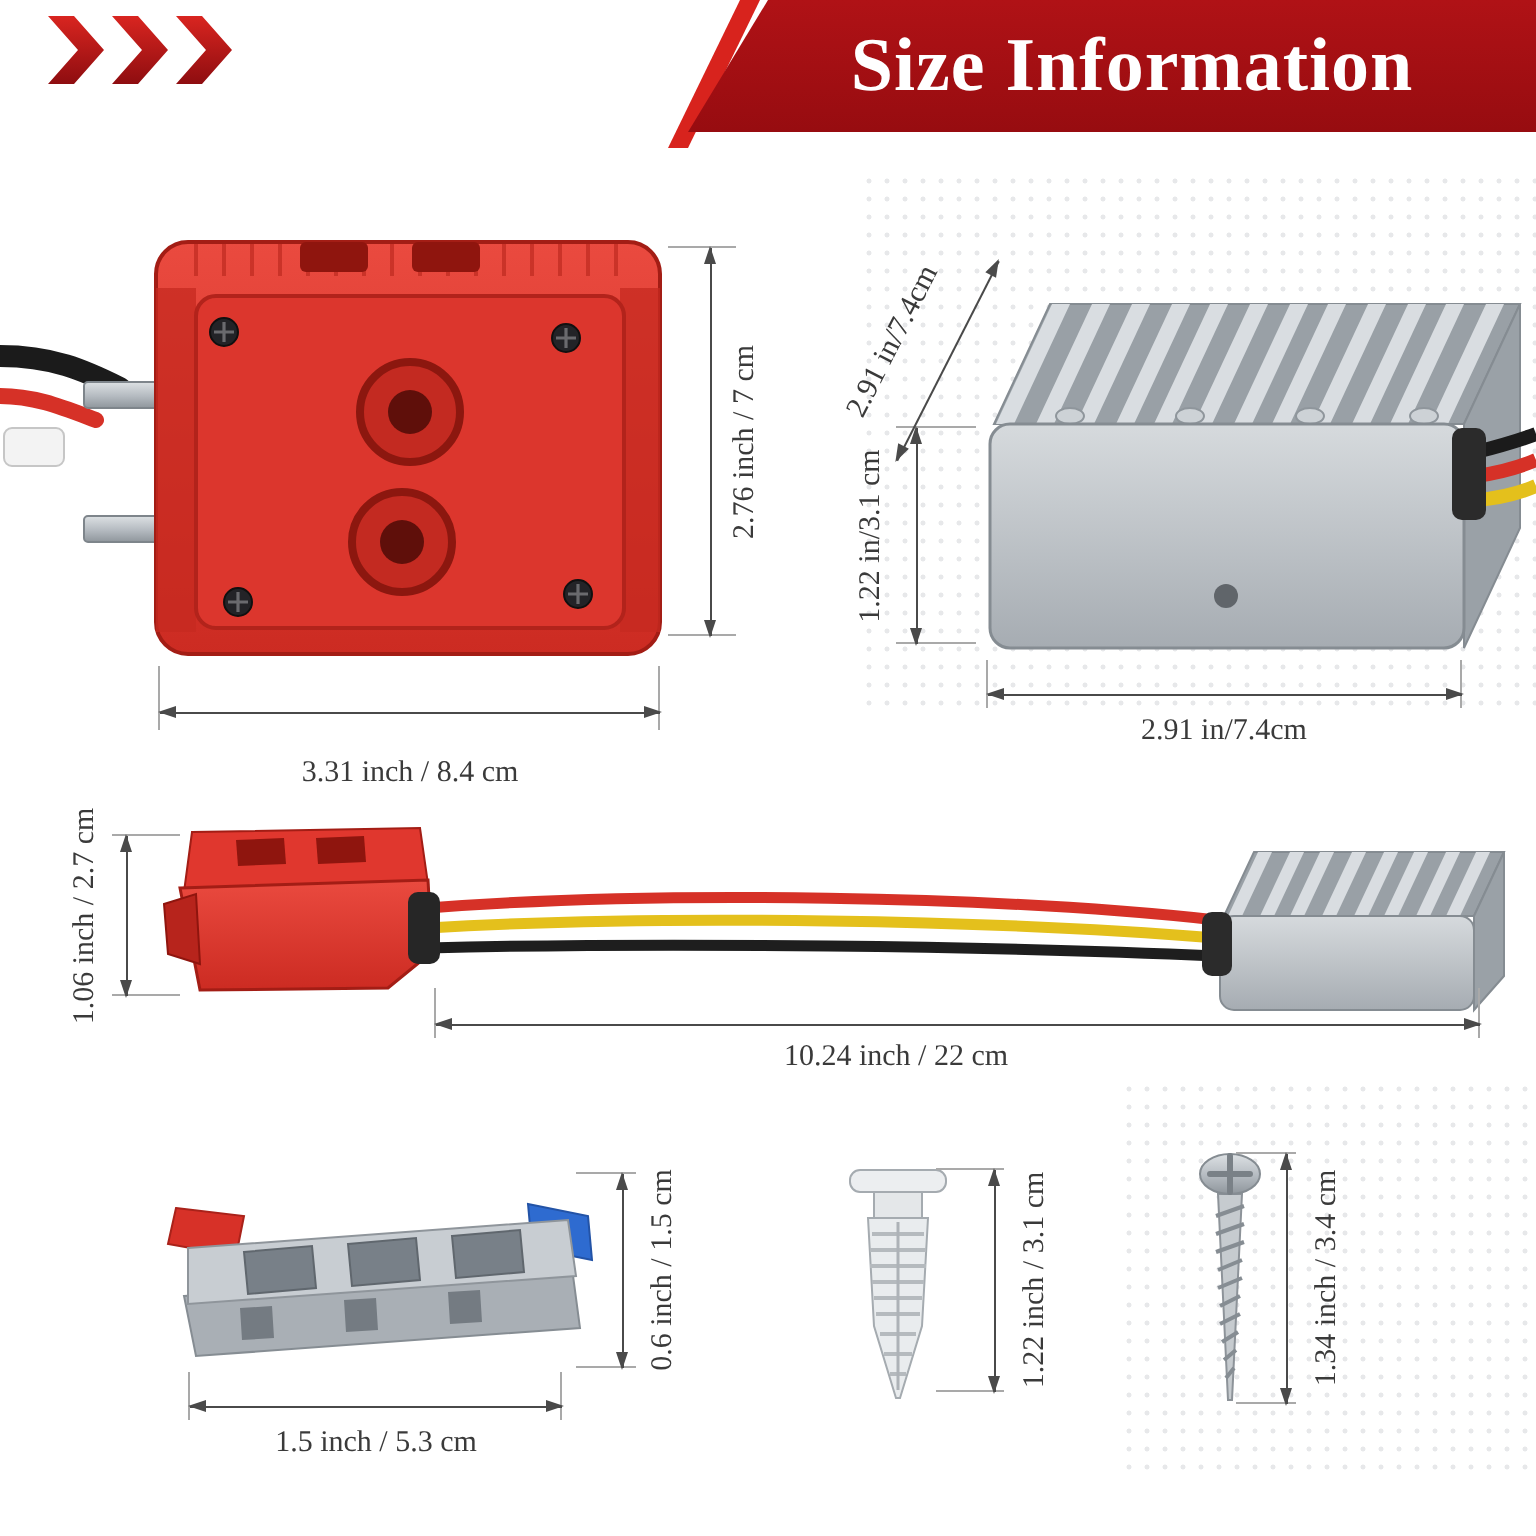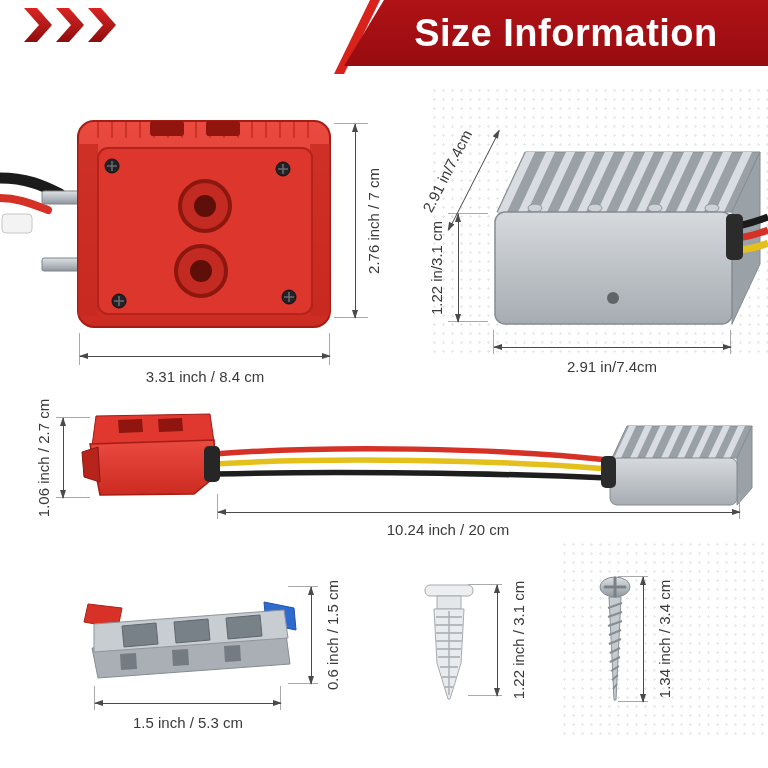--- a/index.html
+++ b/index.html
@@ -1,18 +1,18 @@
 <!DOCTYPE html>
 <html style="--banner: #b01216; --banner-accent: #d8231d; --adapter-red: #dc362d; --converter-gray: #c0c6cb; --wire-red: #d63127; --wire-yellow: #e4c01c; --wire-black: #1d1d1d; --lever-red: #d73128; --lever-blue: #2e6bd0; --dim-line: #4a4a4a; --dim-text: #3a3a3a;"><head>
 <meta charset="utf-8">
 <style>
   *{margin:0;padding:0;box-sizing:border-box}
   html,body{background:#ffffff}
   #canvas{position:relative;width:768px;height:768px;background:#fff;overflow:hidden;
-          font-family:Liberation Sans, sans-serif}
+          font-family:Liberation Serif, serif}
   .abs{position:absolute}
   .dots{position:absolute;z-index:0;
         background-image:radial-gradient(circle,#e7e8ea 1.1px,transparent 1.4px);
         background-size:9px 9px}
   .banner{position:absolute;z-index:1;
           clip-path:polygon(40px 0,100% 0,100% 100%,0 100%);
           background:linear-gradient(180deg,var(--banner,#b01216),#970c10)}
   .banner-title{position:absolute;left:0;right:0;top:0;bottom:0;text-align:center;
                 line-height:66px;color:#fff;font-weight:bold;font-size:38px;
                 letter-spacing:.5px;padding-left:20px;white-space:nowrap}
@@ -110,21 +110,21 @@
   <div class="tick" style="left:334px;top:123px;width:34px;height:1px"></div>
   <div class="tick" style="left:334px;top:317px;width:34px;height:1px"></div>
   <div class="dlabel v" style="left:373px;top:221px">2.76 inch / 7 cm</div>
 
   <div class="dimh" style="left:80px;top:356px;width:250px">
       <i class="a1"></i>
       <i class="a2"></i>
     </div>
   <div class="tick" style="left:79px;top:333px;width:1px;height:32px"></div>
   <div class="tick" style="left:329px;top:333px;width:1px;height:32px"></div>
-  <div class="dlabel h" style="left:205px;top:376px">3.31 inch / 8.4 cm</div>
+  <div class="dlabel h" style="left:205px;top:387px">3.31 inch / 8.4 cm</div>
 
   <svg class="prod" style="left:440px;top:112px" width="328" height="232" viewBox="0 0 328 232">
     <polygon points="57,100 292,100 320,40 85,40" fill="#99a0a6" stroke="#858c92"></polygon>
     <g fill="#d9dde1">
       <polygon points="58,100 67,100 95,40 86,40"></polygon>
       <polygon points="78,100 87,100 115,40 106,40"></polygon>
       <polygon points="98,100 107,100 135,40 126,40"></polygon>
       <polygon points="118,100 127,100 155,40 146,40"></polygon>
       <polygon points="137,100 146,100 174,40 165,40"></polygon>
       <polygon points="157,100 166,100 194,40 185,40"></polygon>
@@ -203,21 +203,21 @@
   <div class="tick" style="left:56px;top:417px;width:34px;height:1px"></div>
   <div class="tick" style="left:56px;top:497px;width:34px;height:1px"></div>
   <div class="dlabel v" style="left:43px;top:458px">1.06 inch / 2.7 cm</div>
 
   <div class="dimh" style="left:218px;top:512px;width:522px">
       <i class="a1"></i>
       <i class="a2"></i>
     </div>
   <div class="tick" style="left:217px;top:494px;width:1px;height:25px"></div>
   <div class="tick" style="left:739px;top:494px;width:1px;height:25px"></div>
-  <div class="dlabel h" style="left:448px;top:529px">10.24 inch / 20 cm</div>
+  <div class="dlabel h" style="left:448px;top:529px">10.24 inch / 22 cm</div>
 
   <svg class="prod" style="left:80px;top:592px" width="230" height="100" viewBox="0 0 230 100">
     <polygon points="8,12 42,16 38,36 4,30" fill="#d73128" stroke="#a9221a"></polygon>
     <polygon points="184,10 214,16 216,38 186,32" fill="#2e6bd0" stroke="#2353a6"></polygon>
     <polygon points="12,56 206,42 210,72 18,86" fill="#a9afb5" stroke="#868d93"></polygon>
     <polygon points="14,32 204,18 208,46 14,60" fill="#c8cdd2" stroke="#8f959b"></polygon>
     <g fill="#788088" stroke="#60676e">
       <polygon points="42,34 76,31 78,52 44,55"></polygon>
       <polygon points="94,30 128,27 130,48 96,51"></polygon>
       <polygon points="146,26 180,23 182,44 148,47"></polygon>

